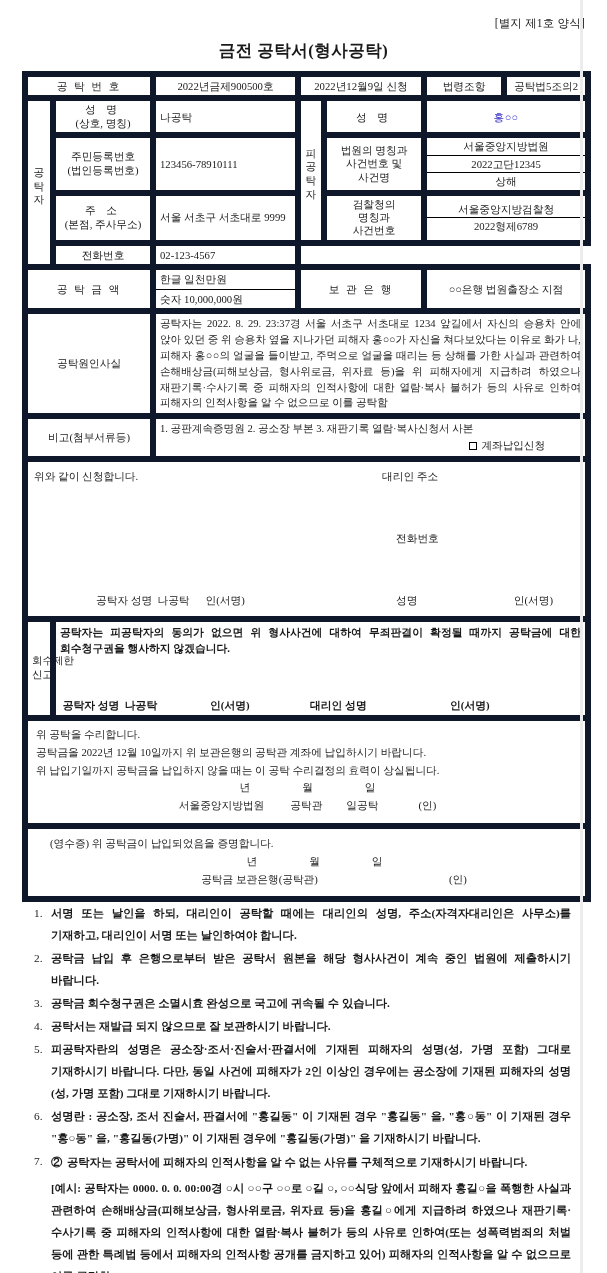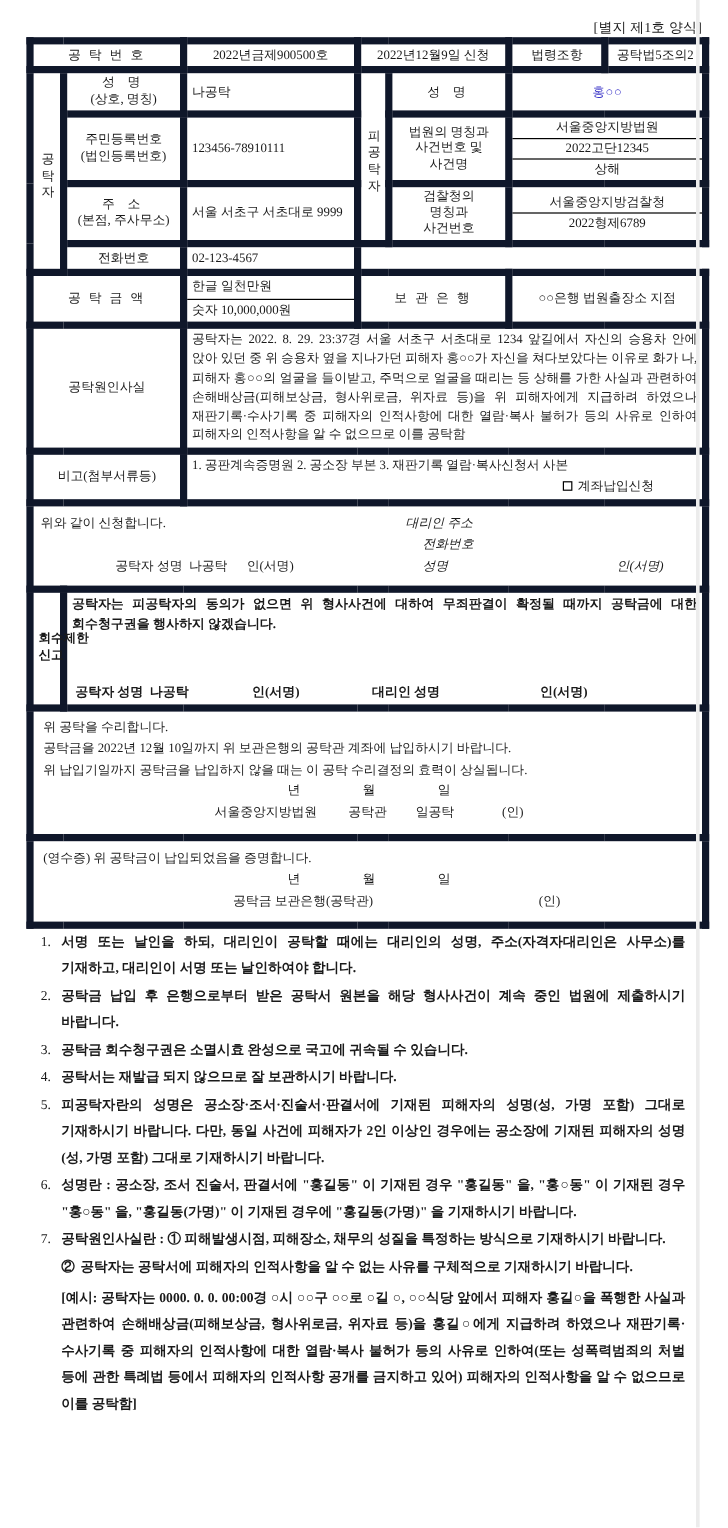--- a/index.html
+++ b/index.html
@@ -133,27 +133,28 @@
     font-size: 10.7px;
     line-height: 1.7;
     position: relative;
     min-height: 56px;
   }
   .apply-grid {
     display: grid;
     grid-template-columns: 300px 1fr;
     font-size: 10.7px;
     line-height: 1.7;
-  }
-  .agent-col { padding-left: 4px; font-style: italic; }
+    gap: 44px;
+  }
+  .agent-col { padding-left: 4px; }
   .indent-1 { padding-left: 62px; }
   .pull-right { float: right; padding-right: 26px; }
 
   .recall-label {
-    font-weight: bold;
+    font-weight: normal;
     font-size: 10.5px;
     text-align: center;
     line-height: 1.4;
     width: 52px;
   }
   .recall-body {
     font-weight: bold;
     font-size: 10.8px;
     line-height: 1.5;
     padding: 3px 4px;
@@ -181,20 +182,21 @@
     font-family: Liberation Serif, serif;
   }
   .sign-line .nm { display:inline-block; padding-right: 26px;}
   .sign-line .rk { display:inline-block; padding-right: 24px;}
   .sign-line .pn { display:inline-block; padding-right: 40px;}
 
   .receipt-block {
     padding: 5px 6px 8px 8px;
     font-size: 10.7px;
     line-height: 1.7;
+    margin-left: 14px;
   }
   .receipt-sign {
     display: grid;
     grid-template-columns: 1fr 130px;
     align-items: center;
   }
   .receipt-sign .lbl { text-align: center; padding-left: 20px;}
 
   .footnote {
     font-size: 10.8px;
@@ -242,20 +244,21 @@
 </style>
 </head>
 <body>
 
 <div class="page-edge"></div>
 
 <div class="sheet">
 
   <div class="form-code">[별지 제1호 양식]</div>
 
+  <div class="doc-title">금전 공탁서(형사공탁)</div>
 
   <table class="form">
     <colgroup>
       <col style="width:28px">
       <col style="width:100px">
       <col style="width:145px">
       <col style="width:26px">
       <col style="width:100px">
       <col style="width:80px">
       <col style="width:84px">
@@ -472,21 +475,20 @@
       <span class="num">5.</span>
       <span class="txt">피공탁자란의 성명은 공소장·조서·진술서·판결서에 기재된 피해자의 성명(성, 가명 포함) 그대로 기재하시기 바랍니다. 다만, 동일 사건에 피해자가 2인 이상인 경우에는 공소장에 기재된 피해자의 성명(성, 가명 포함) 그대로 기재하시기 바랍니다.</span>
     </li>
     <li>
       <span class="num">6.</span>
       <span class="txt">성명란 : 공소장, 조서 진술서, 판결서에 "홍길동" 이 기재된 경우 "홍길동" 을, "홍○동" 이 기재된 경우 "홍○동" 을, "홍길동(가명)" 이 기재된 경우에 "홍길동(가명)" 을 기재하시기 바랍니다.</span>
     </li>
     <li>
       <span class="num">7.</span>
       <span class="txt">
-        <span>공탁원인사실란 : ① 피해발생시점, 피해장소, 채무의 성질을 특정하는 방식으로 기재하시기 바랍니다.</span>
         <span class="sub-item">
           <span>②</span>
           <span>공탁자는 공탁서에 피해자의 인적사항을 알 수 없는 사유를 구체적으로 기재하시기 바랍니다.</span>
         </span>
         <span class="example">[예시: 공탁자는 0000. 0. 0. 00:00경 ○시 ○○구 ○○로 ○길 ○, ○○식당 앞에서 피해자 홍길○을 폭행한 사실과 관련하여 손해배상금(피해보상금, 형사위로금, 위자료 등)을 홍길○에게 지급하려 하였으나 재판기록·수사기록 중 피해자의 인적사항에 대한 열람·복사 불허가 등의 사유로 인하여(또는 성폭력범죄의 처벌 등에 관한 특례법 등에서 피해자의 인적사항 공개를 금지하고 있어) 피해자의 인적사항을 알 수 없으므로 이를 공탁함]</span>
       </span>
     </li>
   </ol>
 
   <div class="bottom-pad"></div>

